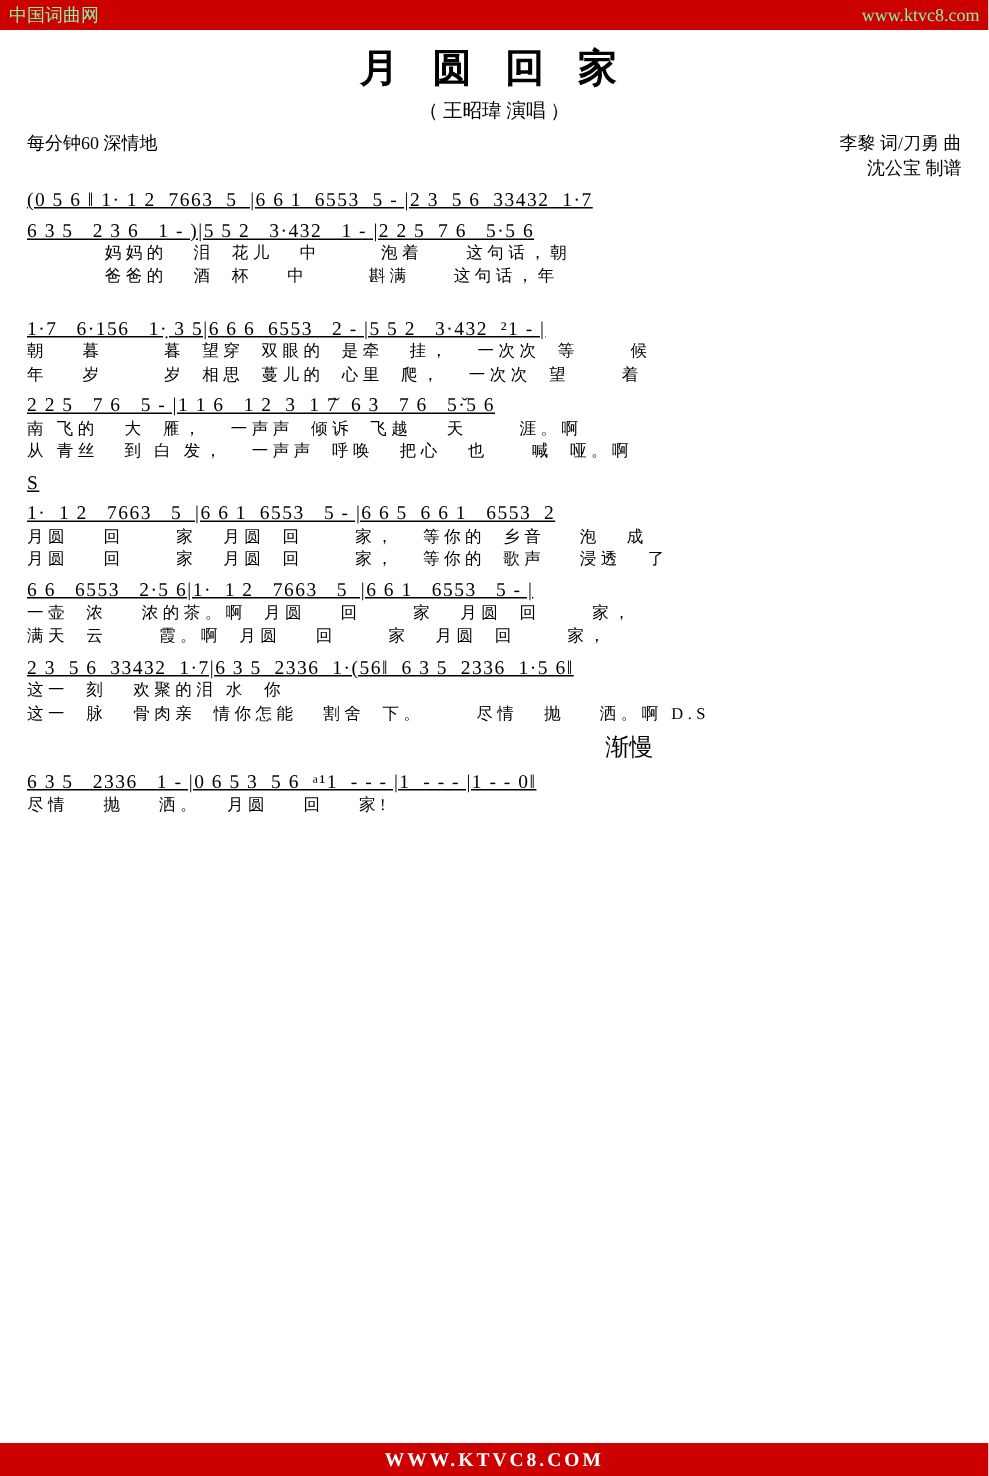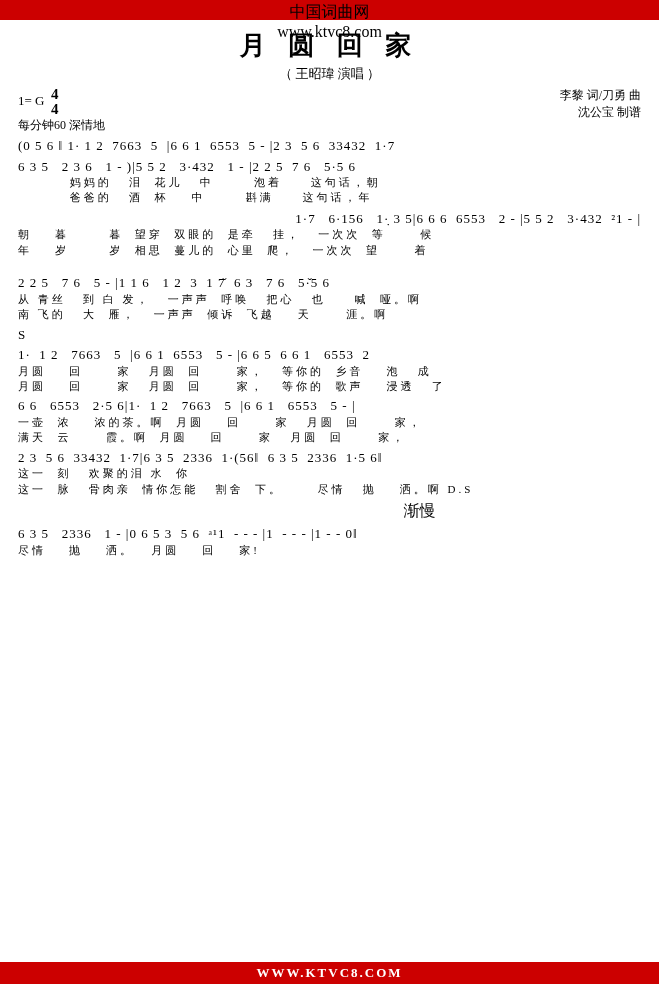--- a/index.html
+++ b/index.html
@@ -11,25 +11,24 @@
       font-size: 13px;
       color: #000;
       overflow: hidden;
       position: relative;
     }
     .header-bar {
       display: flex;
       justify-content: space-between;
       align-items: center;
       background: #c00;
-      color: #000000;
-      font-size: 16px;
+      color: #86efac;
+      font-size: 12px;
       padding: 2px 6px;
       height: 20px;
-      flex-direction: column;
     }
     .main-content {
       padding: 2px 18px 4px 18px;
     }
     .song-title {
       text-align: center;
       font-size: 26px;
       font-weight: bold;
       letter-spacing: 8px;
       margin: 6px 0 2px 0;
@@ -61,20 +60,21 @@
     .slow-mark {
       text-align: center;
       font-size: 16px;
       margin-bottom: 0;
     }
     .note-row {
       font-size: 13px;
       letter-spacing: 1px;
       white-space: pre;
       line-height: 1.35;
+      text-decoration: underline;
     }
     .lyric-row {
       font-size: 11px;
       letter-spacing: 3px;
       white-space: pre;
       line-height: 1.4;
     }
   </style>
 </head>
 <body>
@@ -83,40 +83,39 @@
   <span>中国词曲网</span>
   <span>www.ktvc8.com</span>
 </div>
 
 <div class="main-content">
   <div class="song-title">月 圆 回 家</div>
   <div class="subtitle">（ 王昭瑋 演唱 ）</div>
 
   <div class="meta-row">
     <div>
-      <div style="font-size:13px;">1= G &nbsp;<span style="display:inline-block;font-size:15px;font-weight:bold;vertical-align:middle;line-height:1;">4<br>4</span></div>
       <div style="font-size:12px;">每分钟60  深情地</div>
     </div>
     <div style="text-align:right;">
       <div style="font-size:12px;">李黎 词/刀勇 曲</div>
       <div style="font-size:12px;">沈公宝 制谱</div>
     </div>
   </div>
 
   <div id="music-content">
       <div class="note-row" style="margin-top: 3px;">(0 5 6 ‖ 1· 1 2  7663  5  |6 6 1  6553  5 - |2 3  5 6  33432  1·7</div>
       <div class="note-row" style="margin-top: 3px;">6 3 5   2 3 6   1 - )|5 5 2   3·432   1 - |2 2 5  7 6   5·5 6</div>
       <div class="lyric-row">         妈妈的   泪  花儿   中       泡着     这句话，朝</div>
       <div class="lyric-row">         爸爸的   酒  杯    中       斟满     这句话，年</div>
-      <div class="note-row" style="margin-top: 4px; text-align: right;">1·7   6·156   1·̣ 3 5|6 6 6  6553   2 - |5 5 2   3·432  ²1 - |</div>
+      <div class="note-row" style="margin-top: 17px;">1·7   6·156   1·̣ 3 5|6 6 6  6553   2 - |5 5 2   3·432  ²1 - |</div>
       <div class="lyric-row">朝    暮       暮  望穿  双眼的  是牵   挂，   一次次  等      候</div>
       <div class="lyric-row">年    岁       岁  相思  蔓儿的  心里  爬，   一次次  望      着</div>
-      <div class="note-row" style="margin-top: 16px;">2 2 5   7 6   5 - |1 1 6   1 2  3  1 7̌  6 3   7 6   5·̌5 6</div>
+      <div class="note-row" style="margin-top: 3px;">2 2 5   7 6   5 - |1 1 6   1 2  3  1 7̌  6 3   7 6   5·̌5 6</div>
+      <div class="lyric-row">南 飞的   大  雁，   一声声  倾诉  飞越    天      涯。啊</div>
       <div class="lyric-row">从 青丝   到 白 发，   一声声  呼唤   把心   也     喊  哑。啊</div>
-      <div class="lyric-row">南 飞的   大  雁，   一声声  倾诉  飞越    天      涯。啊</div>
       <div class="note-row" style="margin-top: 3px;">S</div>
       <div class="note-row" style="margin-top: 3px;">1·  1 2   7663   5  |6 6 1  6553   5 - |6 6 5  6 6 1   6553  2</div>
       <div class="lyric-row">月圆    回      家   月圆  回      家，   等你的  乡音    泡   成</div>
       <div class="lyric-row">月圆    回      家   月圆  回      家，   等你的  歌声    浸透   了</div>
       <div class="note-row" style="margin-top: 3px;">6 6   6553   2·5 6|1·  1 2   7663   5  |6 6 1   6553   5 - |</div>
       <div class="lyric-row">一壶  浓    浓的茶。啊  月圆    回      家   月圆  回      家，</div>
       <div class="lyric-row">满天  云      霞。啊  月圆    回      家   月圆  回      家，</div>
       <div class="note-row" style="margin-top: 3px;">2 3  5 6  33432  1·7|6 3 5  2336  1·(56‖  6 3 5  2336  1·5 6‖</div>
       <div class="lyric-row">这一  刻   欢聚的泪 水  你</div>
       <div class="lyric-row">这一  脉   骨肉亲  情你怎能   割舍  下。      尽情   抛    洒。啊 D.S</div>

